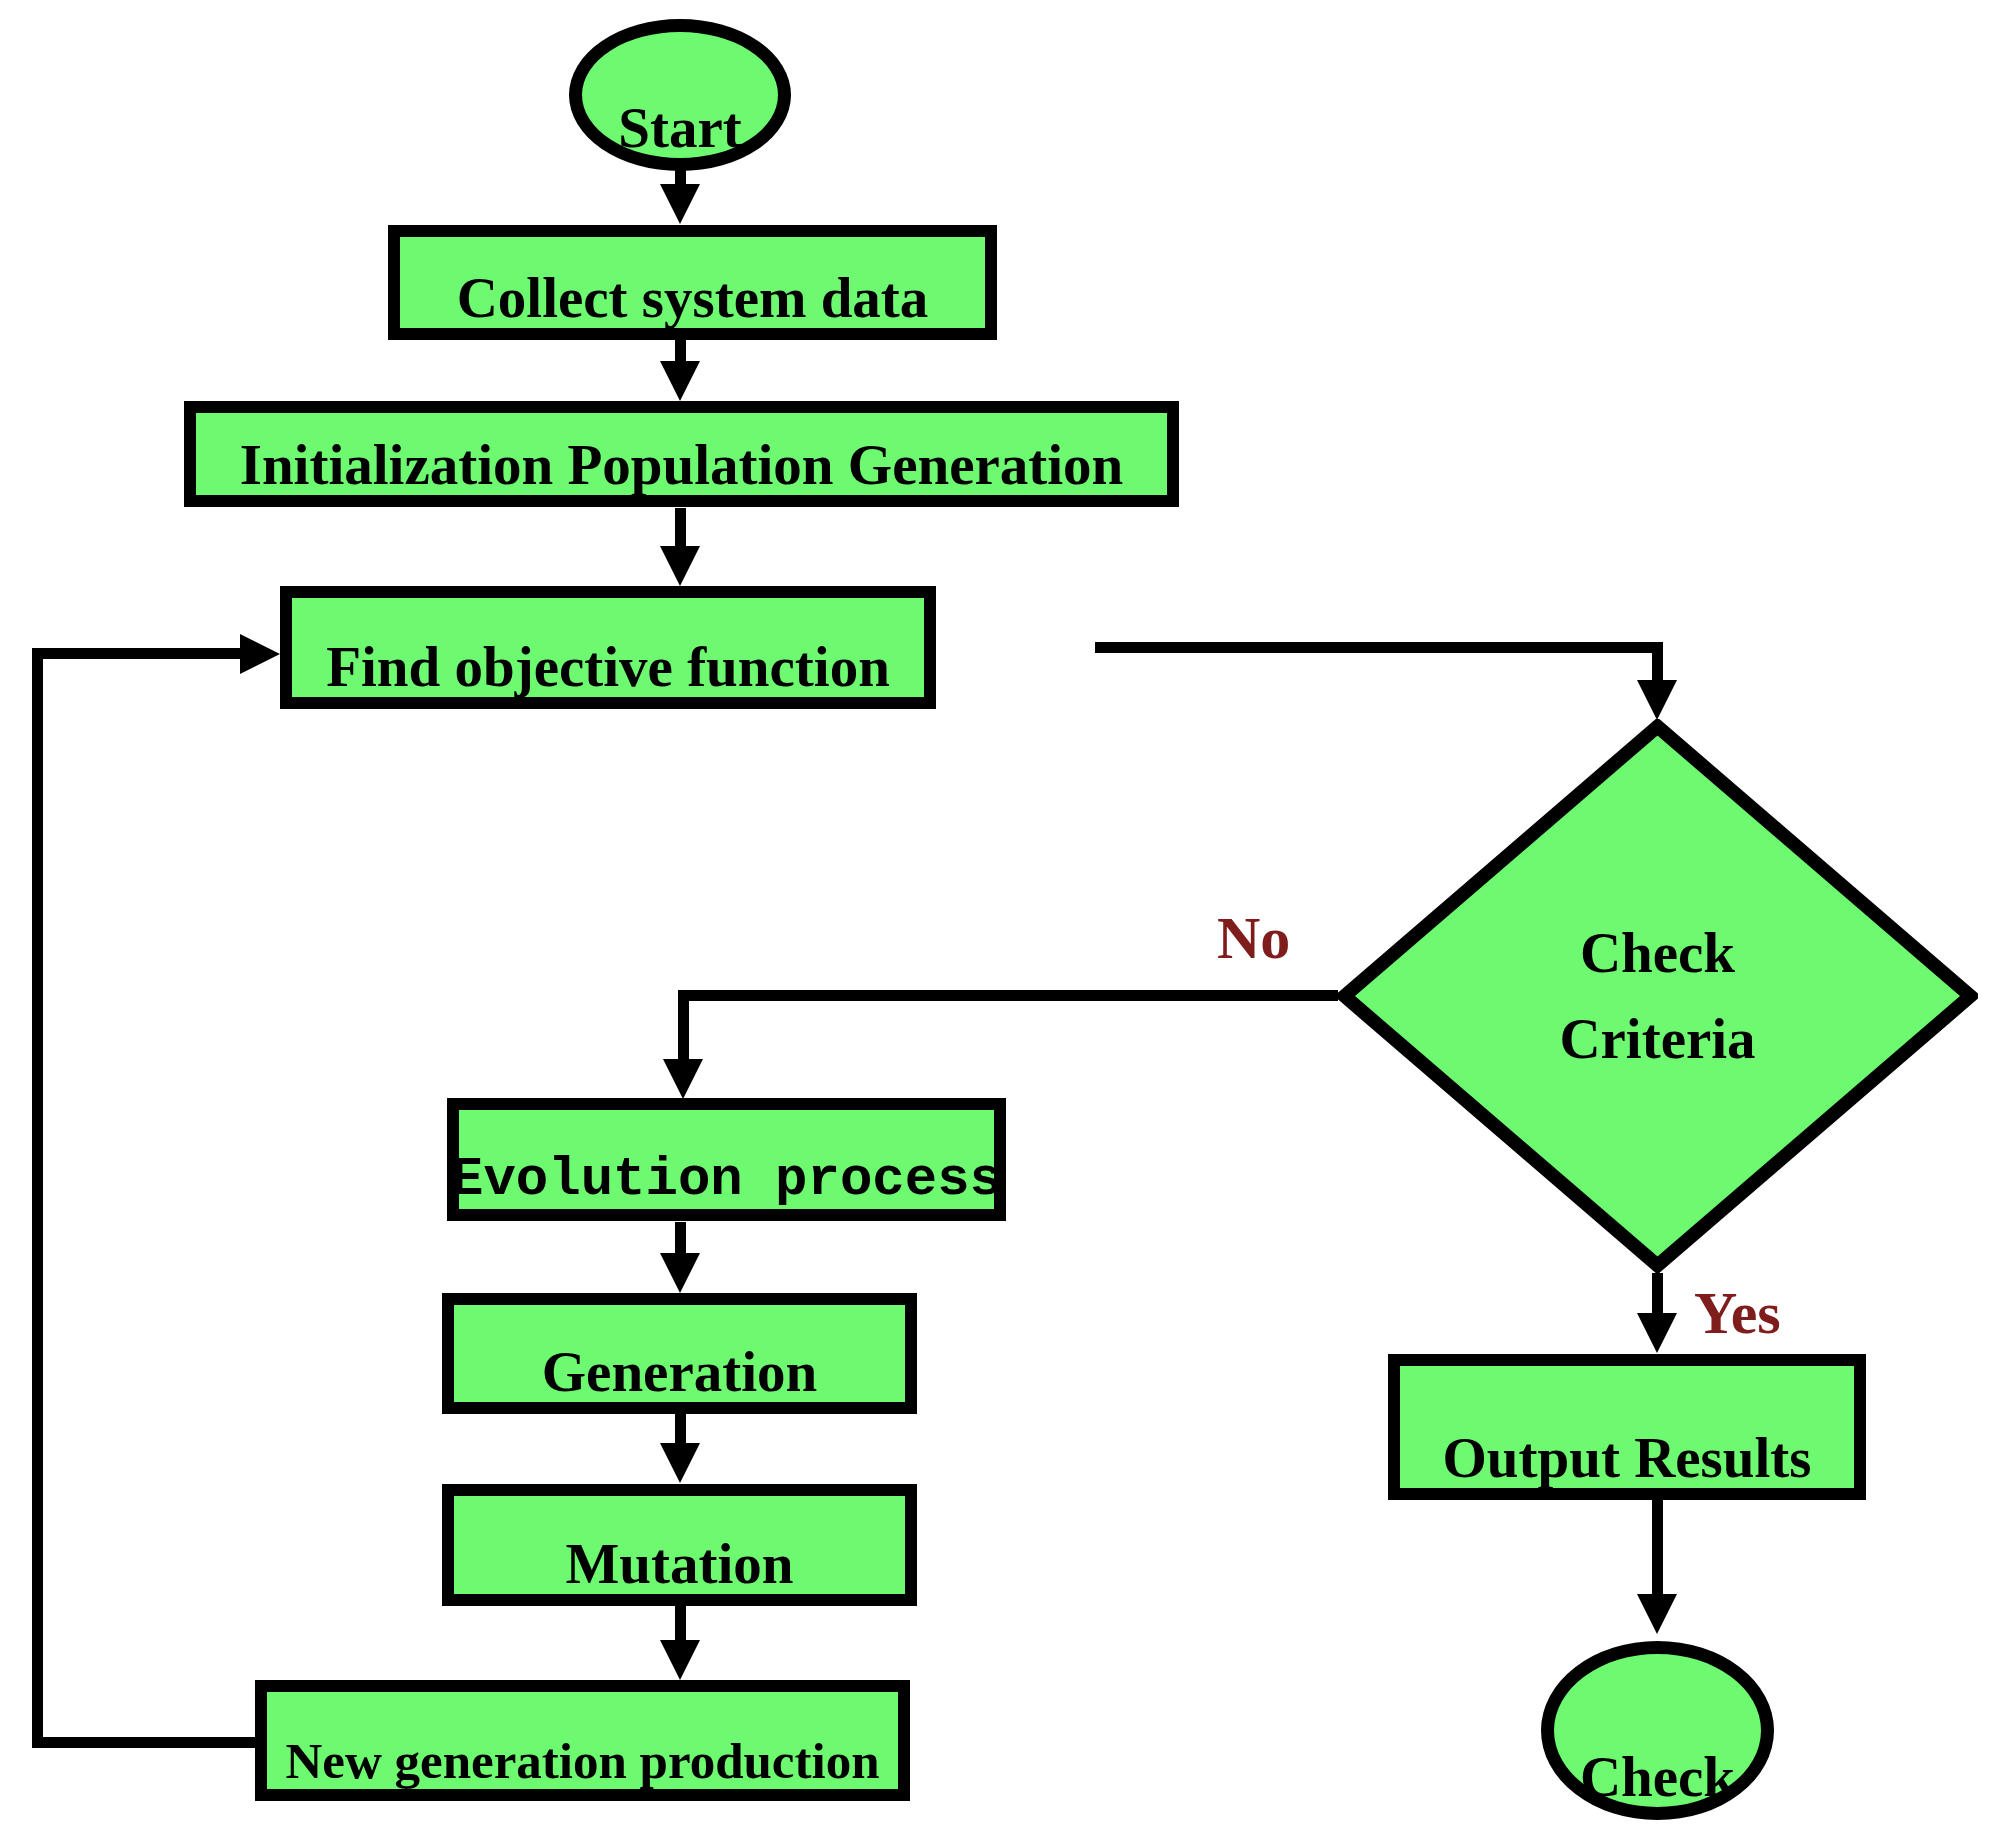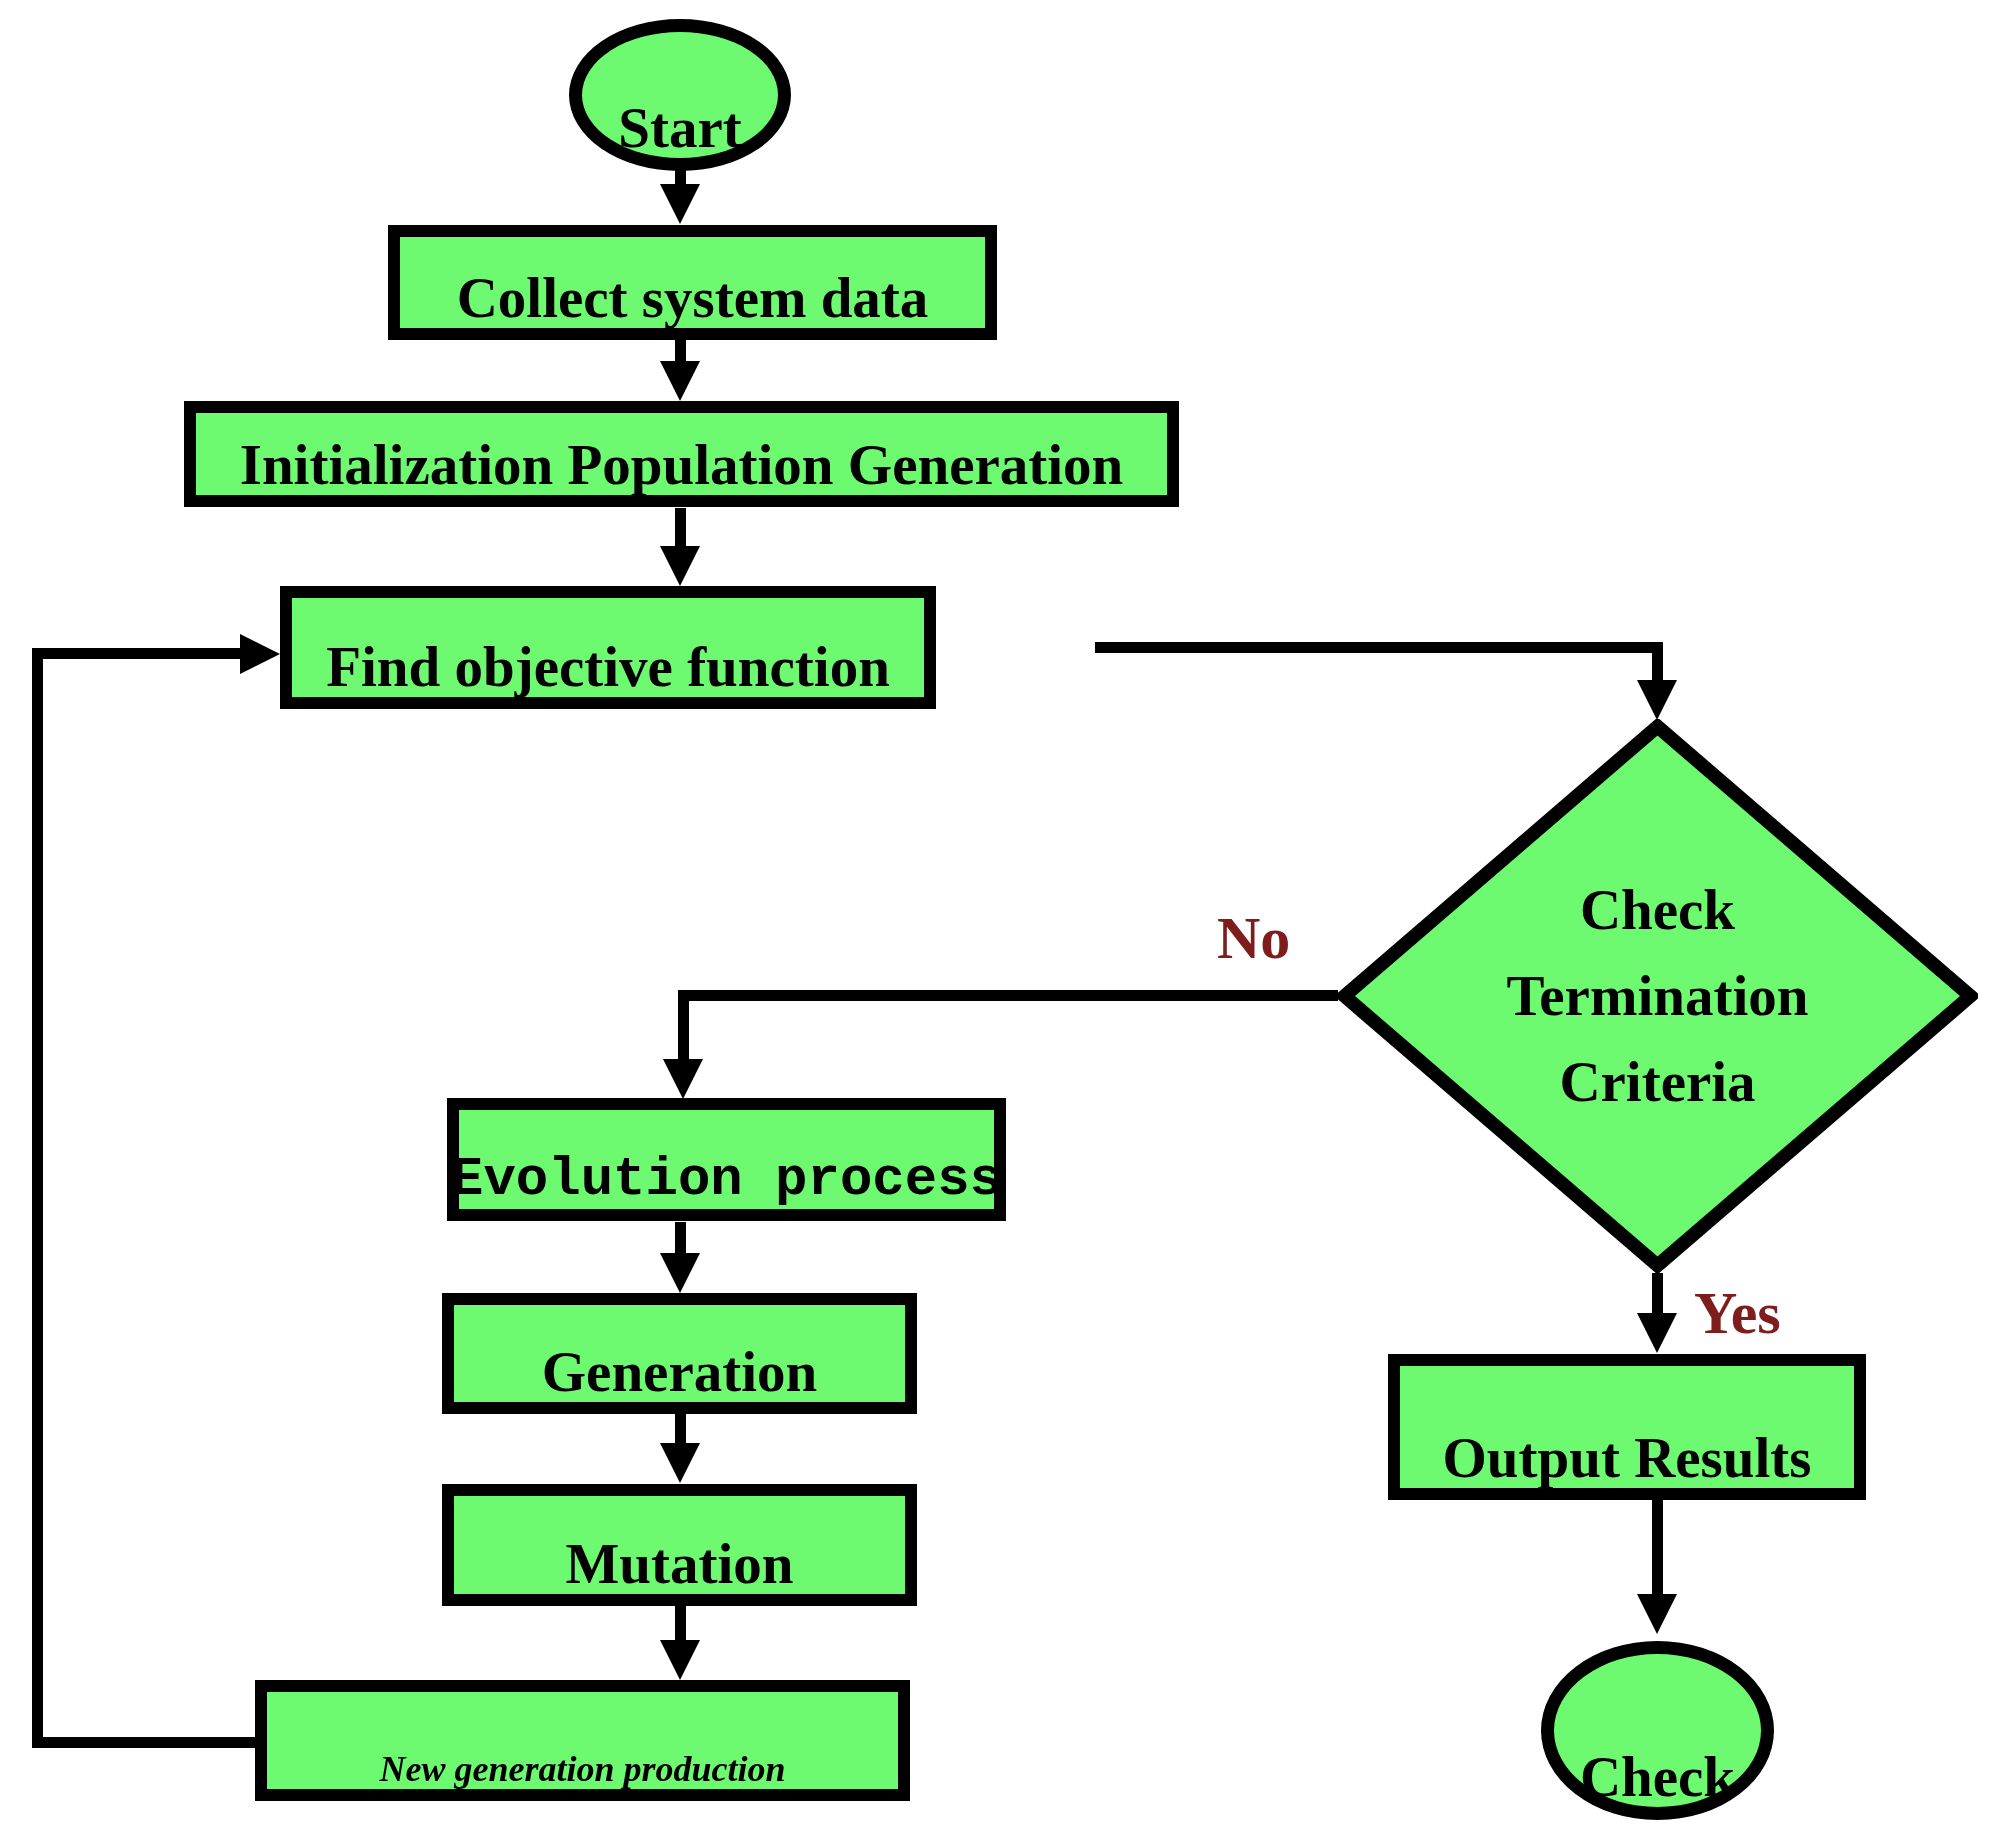--- a/index.html
+++ b/index.html
@@ -77,21 +77,21 @@
     width: 100%;
     height: 100%;
     display: flex;
     flex-direction: column;
     align-items: center;
     justify-content: center;
     text-align: center;
   }
   #diamond-label .node-label { line-height: 86px; }
   #node-evolution .node-label { font-size: 54px; }
-  #node-newgen .node-label { font-size: 36px; font-style: italic; }
+  #node-newgen .node-label { font-size: 51px; }
 </style>
 </head>
 <body>
 
 <div id="canvas">
 
   <div class="node terminator" id="node-start" style="left:569px; top:19.3px; width:222px; height:152px;">
     <span class="node-label">Start</span>
   </div>
 
@@ -119,21 +119,20 @@
   <div class="hline" style="left:1095px; top:642px; width:568px; height:11.2px;"></div>
   <div class="vline" style="left:1652px; top:642px; width:11.2px; height:39px;"></div>
   <div class="arrowhead-down" style="left:1637px; top:680px;"></div>
 
   <div id="node-diamond-wrap">
     <svg width="641" height="554" viewBox="0 0 1030 890">
       <polygon points="515,12 1018,445 515,878 12,445" fill="#6efa70" stroke="#000000" stroke-width="22"></polygon>
     </svg>
     <div id="diamond-label">
       <span class="node-label">Check</span>
-      <span class="node-label">Termination</span>
       <span class="node-label">Criteria</span>
     </div>
   </div>
 
   <div class="edge-label" style="left:1217px; top:904px;">No</div>
   <div class="hline" style="left:678px; top:990px; width:660px; height:11.2px;"></div>
   <div class="vline" style="left:678px; top:990px; width:11.2px; height:70px;"></div>
   <div class="arrowhead-down" style="left:663px; top:1059px;"></div>
 
   <div class="node" id="node-evolution" style="left:447px; top:1098px; width:559px; height:123px;font-family:Liberation Mono, monospace;">

